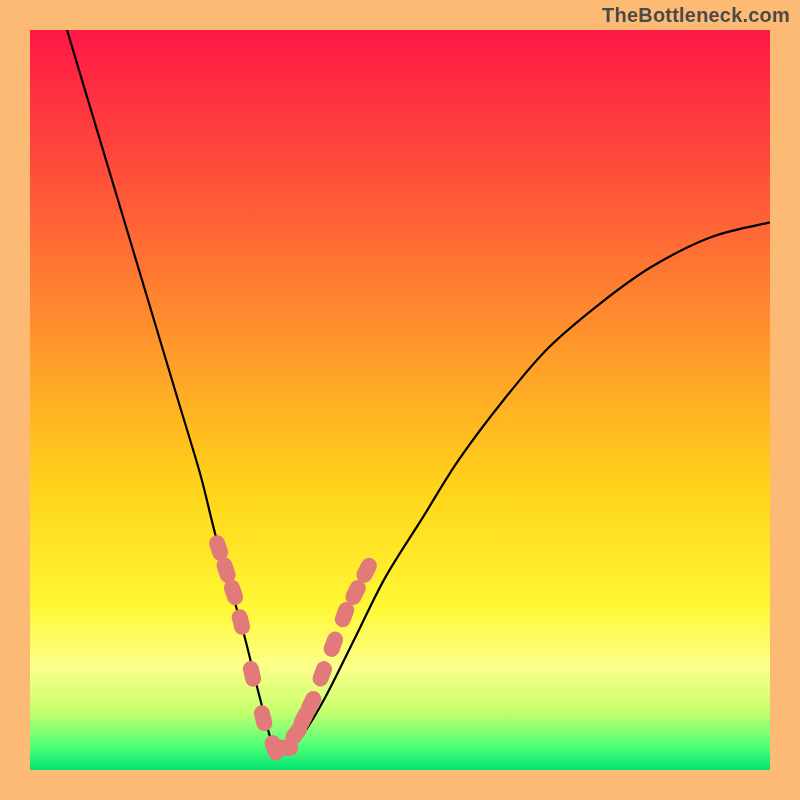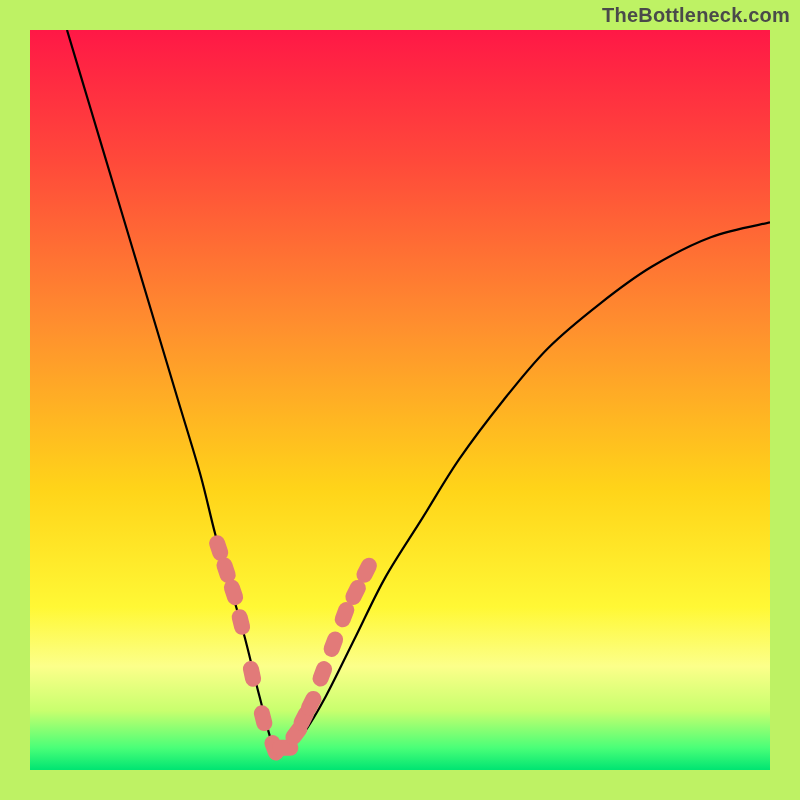--- a/index.html
+++ b/index.html
@@ -8,21 +8,21 @@
     width: 800px;
     height: 800px;
     background: #000;
     font-family: Arial, Helvetica, sans-serif;
     overflow: hidden;
   }
   .frame {
     position: relative;
     width: 800px;
     height: 800px;
-    background: #bef264;
+    background: #fdba74;
   }
   .watermark {
     position: absolute;
     top: 4px;
     right: 10px;
     color: #4a4a4a;
     font-size: 20px;
     font-weight: 600;
     letter-spacing: 0.2px;
     z-index: 50;

